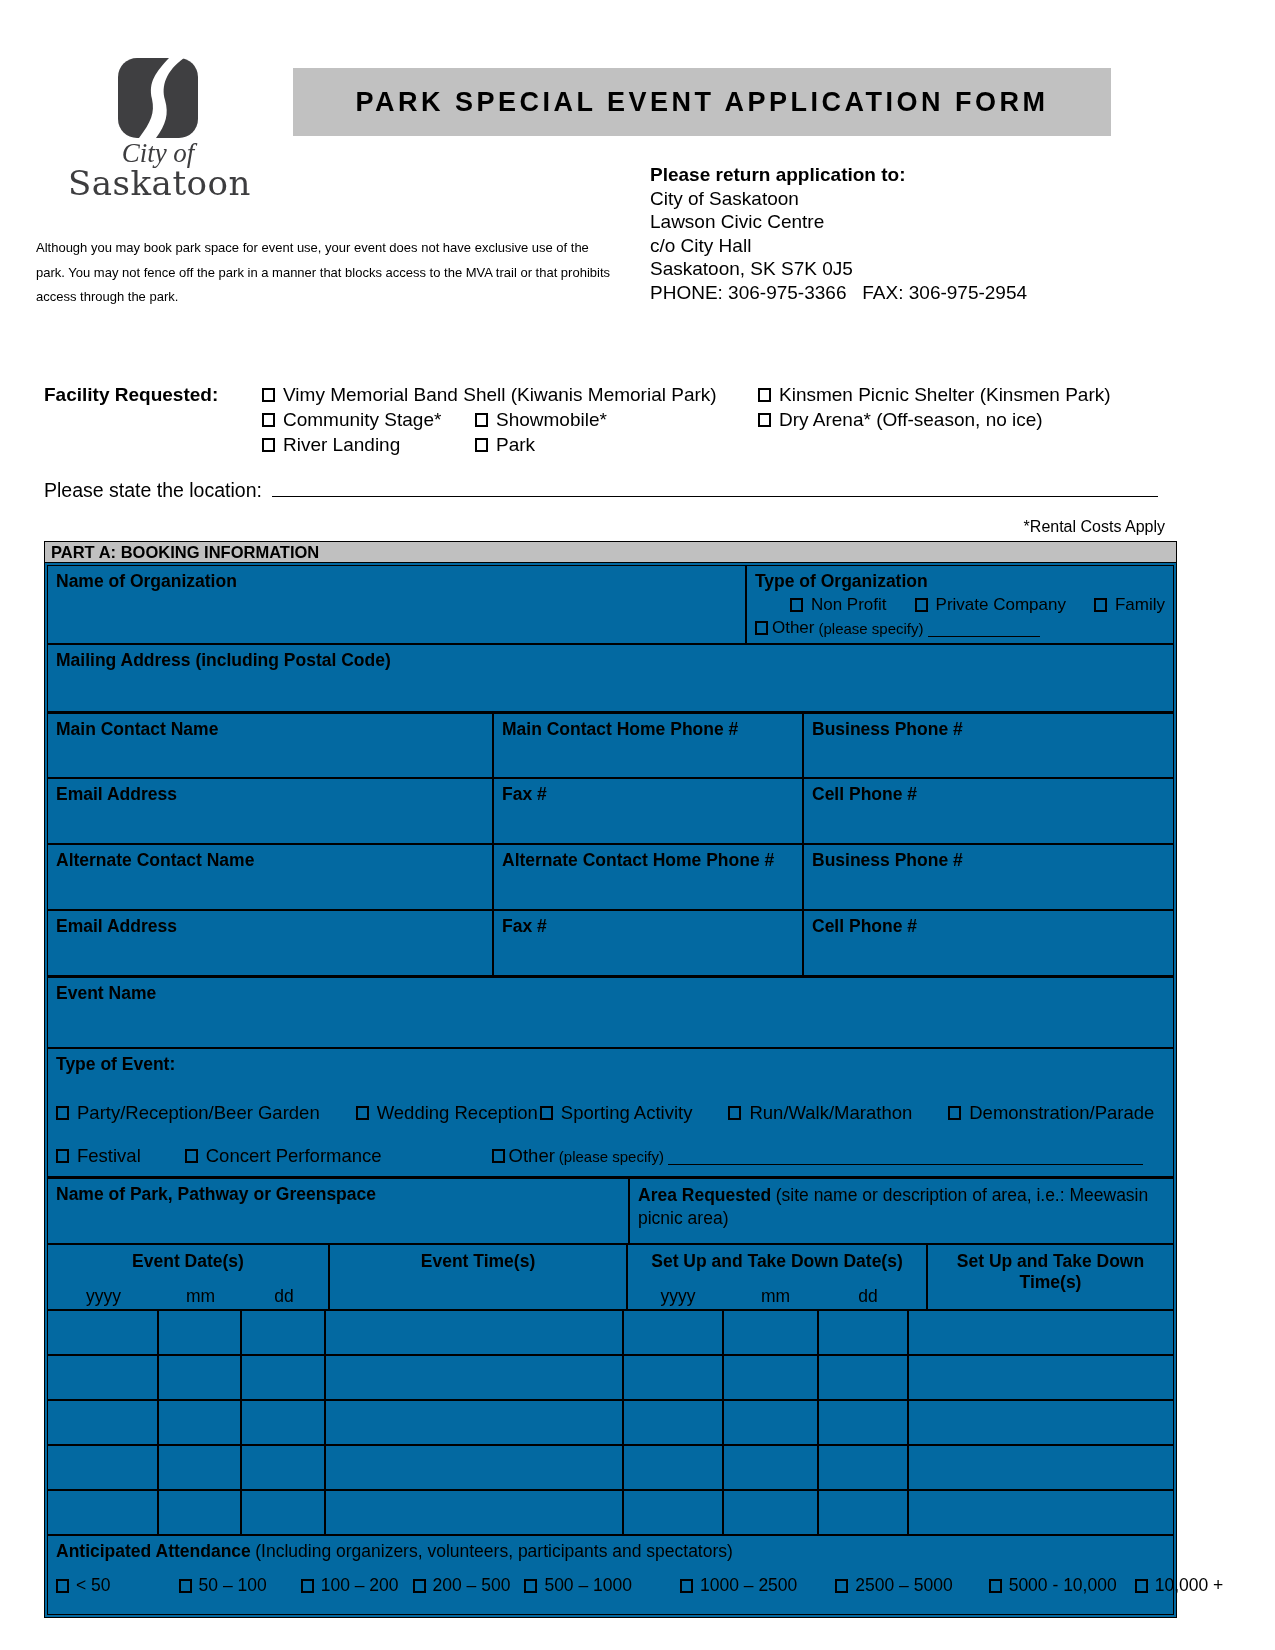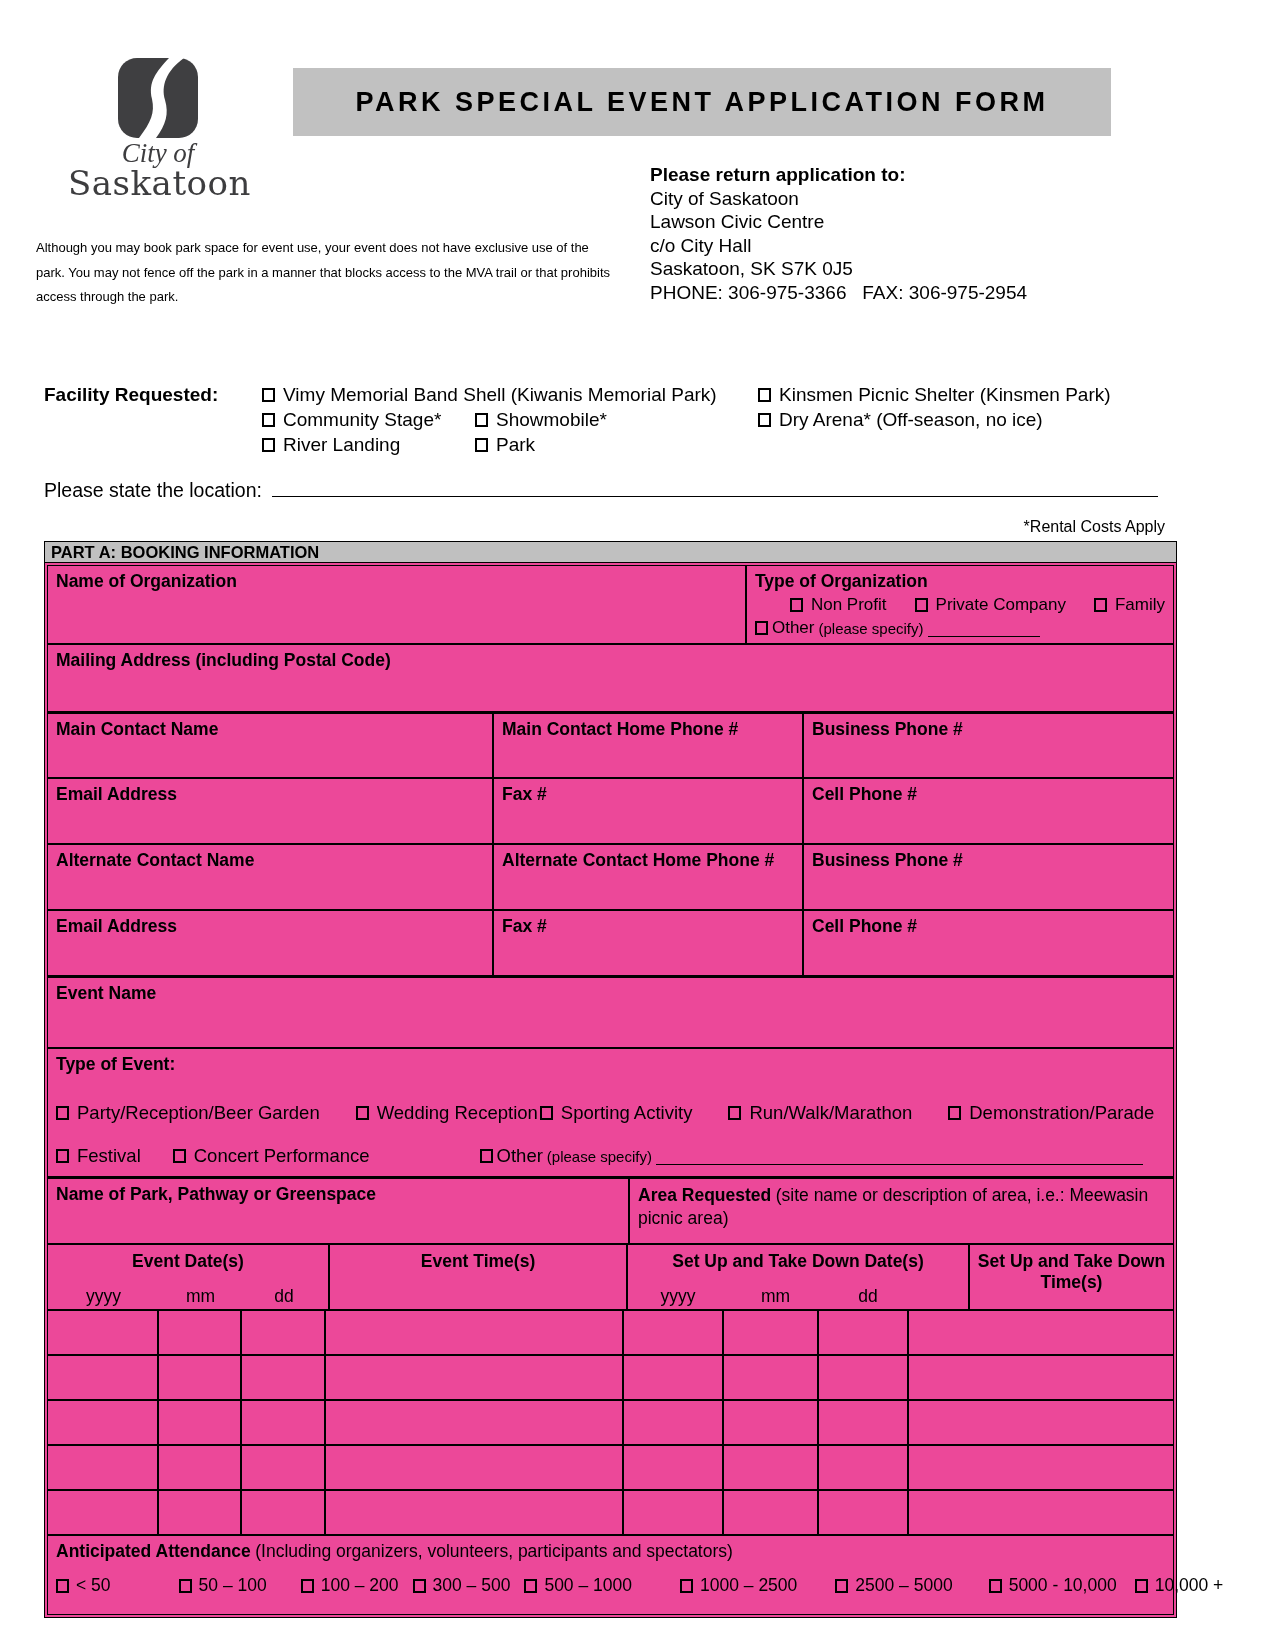--- a/index.html
+++ b/index.html
@@ -37,21 +37,21 @@
   .location-row{position:absolute;left:44px;top:477px;width:1121px;font-size:19.5px;}
   .loc-line{display:inline-block;width:886px;border-bottom:1.5px solid #000;height:19px;
             margin-left:10px;}
   .rental-note{position:absolute;left:44px;top:518px;width:1121px;text-align:right;font-size:16px;}
 
   
   .parta-bar{position:absolute;left:44px;top:541px;width:1133px;height:21px;background:#c0c0c0;
              border:1px solid #000;border-bottom:none;box-sizing:border-box;
              font-weight:bold;font-size:16.5px;display:flex;align-items:center;padding-left:6px;}
   .tbl{position:absolute;left:44px;top:562px;width:1133px;border:4px double #000;
-       box-sizing:border-box;background:#ec4899;}
+       box-sizing:border-box;background:#0369a1;}
   .trow{display:flex;border-top:2px solid #000;box-sizing:border-box;}
   .trow.first{border-top:none;}
   .trow.thick{border-top:3px solid #000;}
   .tcell{box-sizing:border-box;padding:5px 8px;}
   .vline{border-right:2px solid #000;}
   .lbl{font-weight:bold;font-size:17.5px;line-height:21px;}
   .hint{font-weight:normal;font-size:15px;}
   .hint-lg{font-weight:normal;font-size:17.5px;}
 
   .r-org{min-height:73px;}
@@ -69,38 +69,38 @@
   .cc2{width:310px;}
   .cc3{flex:1;}
 
   .r-event{min-height:72px;}
   .r-toe{min-height:129px;}
   .toe-row{display:flex;align-items:center;font-size:18.5px;margin-left:8px;}
   .toe-row1{margin-top:22px;}
   .toe-row1 .cb-item{margin-right:36px;}
   .toe-row1 .cb-item:nth-child(2){margin-right:2px;}
   .toe-row2{margin-top:21px;}
-  .toe-row2 .cb-item{margin-right:32px;}
+  .toe-row2 .cb-item{margin-right:44px;}
   .toe-row2 .cb-item:nth-child(2){margin-right:110px;}
   .toe-other{flex:1;display:flex;align-items:center;gap:4px;margin-right:30px;}
   .toe-other .w-line{flex:1;}
 
   .r-park{min-height:67px;}
   .pk1{width:582px;}
   .pk2{flex:1;line-height:22px;}
 
   .sch-head{min-height:66px;}
   .sh{display:flex;flex-direction:column;justify-content:space-between;box-sizing:border-box;
       padding:6px 0 2px 0;}
   .sh-title{font-weight:bold;font-size:17.5px;text-align:center;}
   .subcols{display:flex;font-size:17.5px;}
   .subcols span{display:inline-block;text-align:center;}
   .g1{width:282px;}
   .g2{width:298px;}
-  .g3{width:342px;}
+  .g3{width:300px;}
   .g4{flex:1;}
   .g1 .s1{width:111px;} .g1 .s2{width:83px;} .g1 .s3{width:84px;}
   .g3 .s1{width:100px;} .g3 .s2{width:95px;} .g3 .s3{width:90px;}
 
   .sch-row{display:flex;height:45px;border-top:2px solid #000;box-sizing:border-box;}
   .sc{box-sizing:border-box;height:100%;}
   .sc1{width:111px;border-right:2px solid #000;}
   .sc2{width:83px;border-right:2px solid #000;}
   .sc3{width:84px;border-right:2px solid #000;}
   .sc4{width:298px;border-right:2px solid #000;}
@@ -394,21 +394,21 @@
           <span class="cb-item m1">
               <span class="cb"></span>
               <span>50 – 100</span>
             </span>
           <span class="cb-item m2">
               <span class="cb"></span>
               <span>100 – 200</span>
             </span>
           <span class="cb-item m3">
               <span class="cb"></span>
-              <span>300 – 500</span>
+              <span>200 – 500</span>
             </span>
           <span class="cb-item m4">
               <span class="cb"></span>
               <span>500 – 1000</span>
             </span>
           <span class="cb-item m5">
               <span class="cb"></span>
               <span>1000 – 2500</span>
             </span>
           <span class="cb-item m6">

